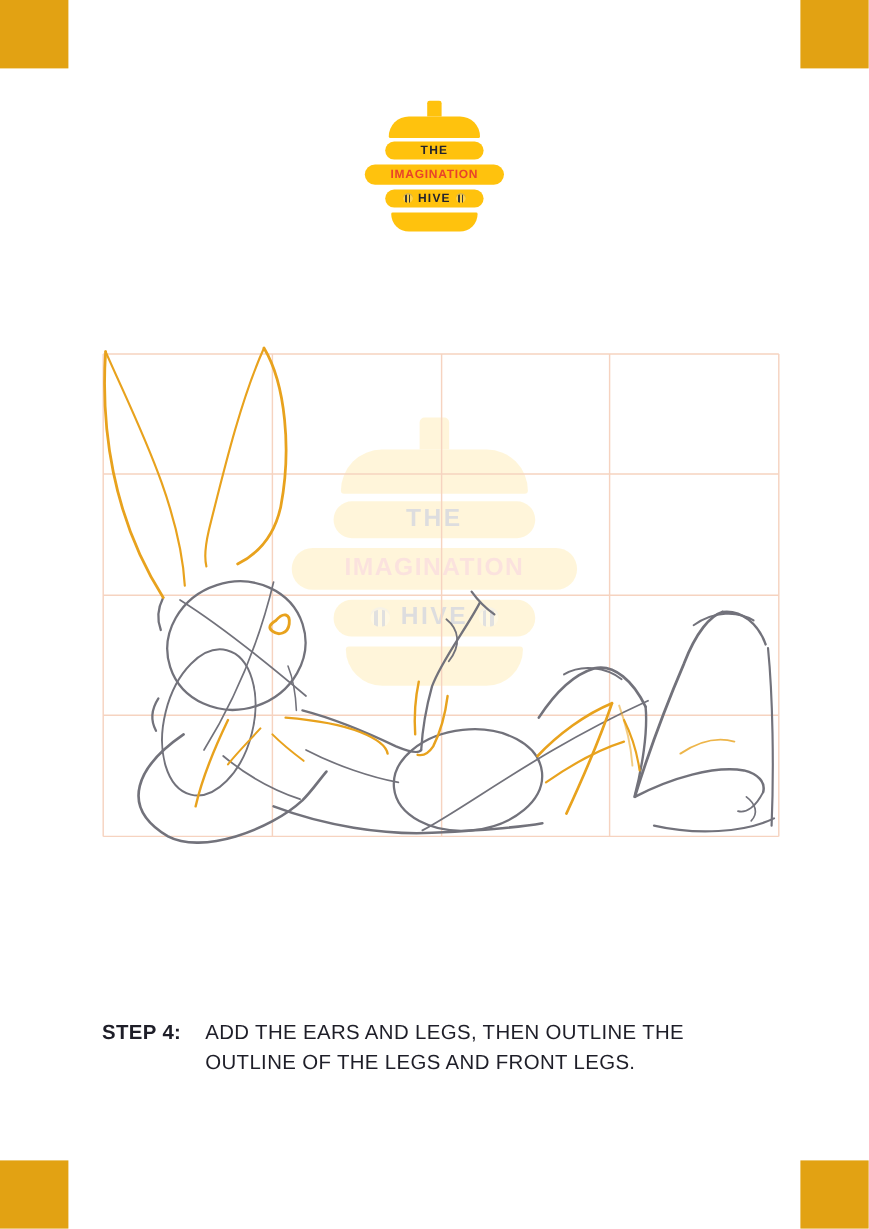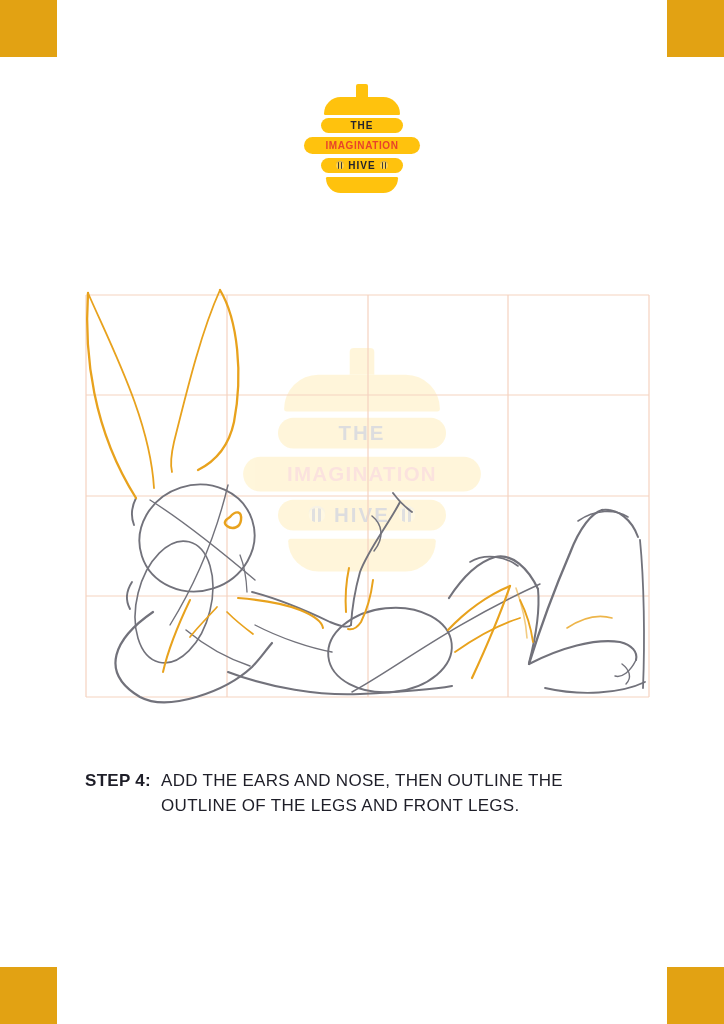--- a/index.html
+++ b/index.html
@@ -29,21 +29,21 @@
        box-shadow:0 -1px 0 rgba(160,160,160,.55);}
 
   #header-logo{position:absolute;left:50%;top:84px;transform:translateX(-50%);}
 
   
   #drawing-area{position:absolute;left:60px;top:270px;width:610px;height:460px;}
   #watermark{position:absolute;left:244px;top:78px;transform:scale(2.05);transform-origin:top center;opacity:0.15;}
   #sketch-svg{position:absolute;left:0;top:0;}
 
   
-  #step-caption{position:absolute;left:85px;top:768px;display:flex;gap:10px;
+  #step-caption{position:absolute;left:85px;top:848px;display:flex;gap:20px;
     color:#1E1E28;font-size:17px;line-height:25px;letter-spacing:0.3px;}
   #step-caption .label{font-weight:800;white-space:nowrap;}
   #step-caption .lines{font-weight:500;}
 </style>
 </head>
 <body>
 
 <div class="corner tl"></div>
 <div class="corner tr"></div>
 <div class="corner bl"></div>
@@ -175,16 +175,16 @@
 
       <path d="M460,330 C467,344 471,358 473,372" stroke-width="1.8"></path>
       <path d="M507,358 C522,348 538,344 552,348" stroke-width="1.6" opacity="0.8"></path>
     </g>
   </svg>
 </div>
 
 <div id="step-caption">
   <span class="label">STEP 4:</span>
   <span class="lines">
-    <div>ADD THE EARS AND NOSE, THEN OUTLINE THE</div>
+    <div>ADD THE EARS AND LEGS, THEN OUTLINE THE</div>
     <div>OUTLINE OF THE LEGS AND FRONT LEGS.</div>
   </span>
 </div>
 
 </body></html>

